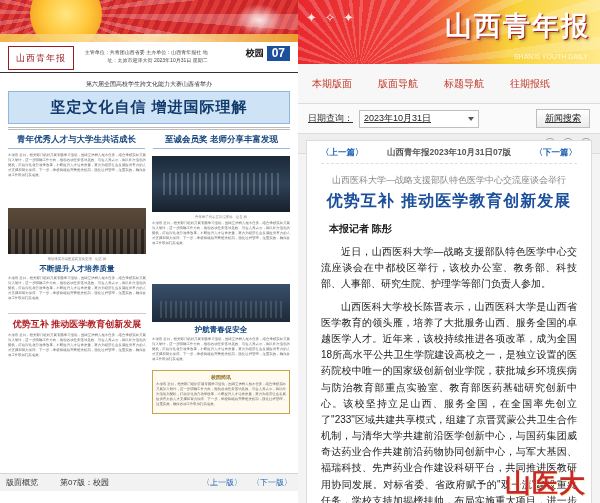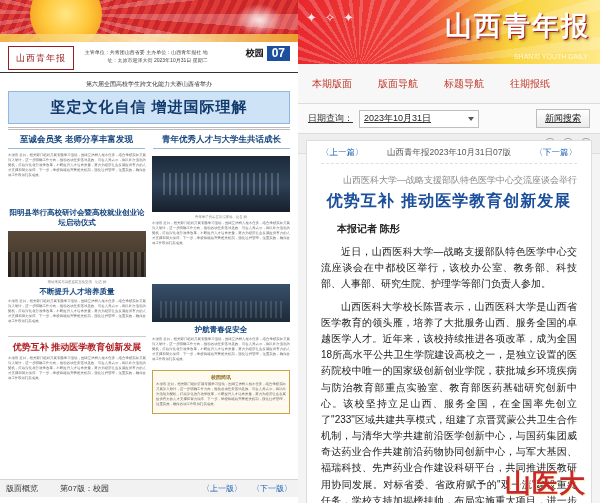--- a/index.html
+++ b/index.html
@@ -168,21 +168,21 @@
   .sidebar-box {
     border: 1px solid #c9a24a;
     background: #fffaf0;
     padding: 3px;
     margin-top: 3px;
   }
   .sidebar-box .t {
     font-size: 5px; color: #8a6d1f; text-align: center; margin-bottom: 2px; font-weight: bold;
   }
   .bottom-strip {
-    position: absolute; left: 0; bottom: 6px;
+    position: absolute; left: 0; bottom: 12px;
     width: 298px; height: 18px;
     background: #f2f2f2;
     border-top: 1px solid #d5d5d5;
     display: flex; align-items: center;
     font-size: 8px; color: #333;
     padding: 0 6px;
     gap: 22px;
   }
   .bottom-strip .sp { margin-left: auto; display: flex; gap: 10px; color: #1a5fb4; }
   .bottom-strip .lnk { cursor: pointer; }
@@ -284,35 +284,36 @@
     border: 1px solid #dcdcdc;
     border-bottom: none;
     padding: 6px 14px 0 14px;
     overflow: hidden;
   }
   .art-nav {
     display: flex; align-items: center; justify-content: space-between;
     font-size: 8.5px; color: #555;
     border-bottom: 1px dashed #dfdfdf;
     padding-bottom: 4px;
+    font-weight: bold;
   }
   .art-nav .side { color: #1a5fb4; cursor: pointer; }
   .art-kicker {
     font-size: 9px; color: #8a8a8a;
-    text-align: right; margin: 10px 0 4px;
+    text-align: center; margin: 10px 0 4px;
   }
   .art-title {
     font-size: 16px; font-weight: bold; color: #1b4f9c;
     text-align: center; letter-spacing: 1px;
     margin: 4px 0 10px;
     font-family: "DejaVu Serif", serif;
   }
   .art-byline {
     font-size: 10px; color: #222; font-weight: bold;
-    margin: 6px 16px 8px;
+    margin: 6px 8px 8px;
   }
   .art-p {
     font-size: 10px; color: #1a1a1a;
     line-height: 1.62;
     text-indent: 2em;
     margin: 0 0 6px;
     text-align: justify;
   }
   .watermark {
     position: absolute;
@@ -350,28 +351,27 @@
         <span class="num">07</span>
       </div>
     </div>
 
     <div class="paper-body">
       <div class="kicker">第六届全国高校学生跨文化能力大赛山西省举办</div>
       <div class="headline-band">坚定文化自信 增进国际理解</div>
       <div class="sub-rules"></div>
 
       <div class="two-col-heads">
+        <div class="h">青年优秀人才与大学生共话成长</div>
         <div class="h">至诚会员奖 老师分享丰富发现</div>
-        <div class="h">青年优秀人才与大学生共话成长</div>
       </div>
 
       <div class="grid-area">
         <div class="col">
           <div class="txt-block" style="height:52px">本报讯 近日，相关部门组织开展专题学习活动，围绕立德树人根本任务，结合学校实际开展深入研讨，进一步明确工作方向，推动各项任务落地见效。与会人员表示，将以此次活动为契机，持续深化教育教学改革，不断提升人才培养质量，努力为经济社会发展提供有力的人才支撑和智力保障。下一步，学校将继续完善相关机制，强化过程管理，注重实效，确保各项工作取得扎实成效。</div>
-          <div class="mini-head">阳明县举行高校研讨会暨高校就业创业论坛启动仪式</div>
           <div class="photo crowd"></div>
           <div class="cap">现场来宾与讲座嘉宾互动交流　记者 摄</div>
           <div class="mini-head">不断提升人才培养质量</div>
           <div class="txt-block" style="height:34px">本报讯 近日，相关部门组织开展专题学习活动，围绕立德树人根本任务，结合学校实际开展深入研讨，进一步明确工作方向，推动各项任务落地见效。与会人员表示，将以此次活动为契机，持续深化教育教学改革，不断提升人才培养质量，努力为经济社会发展提供有力的人才支撑和智力保障。下一步，学校将继续完善相关机制，强化过程管理，注重实效，确保各项工作取得扎实成效。</div>
           <div class="hr-thin"></div>
           <div class="red-head">优势互补 推动医学教育创新发展</div>
           <div class="txt-block" style="height:44px">本报讯 近日，相关部门组织开展专题学习活动，围绕立德树人根本任务，结合学校实际开展深入研讨，进一步明确工作方向，推动各项任务落地见效。与会人员表示，将以此次活动为契机，持续深化教育教学改革，不断提升人才培养质量，努力为经济社会发展提供有力的人才支撑和智力保障。下一步，学校将继续完善相关机制，强化过程管理，注重实效，确保各项工作取得扎实成效。</div>
         </div>
 
         <div class="col">

